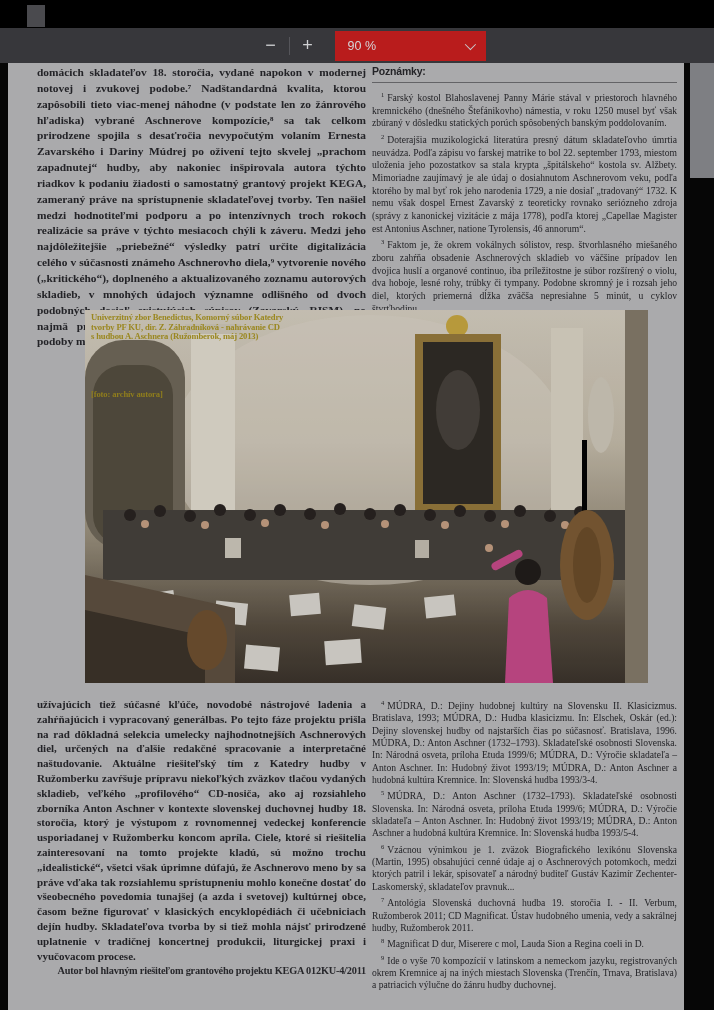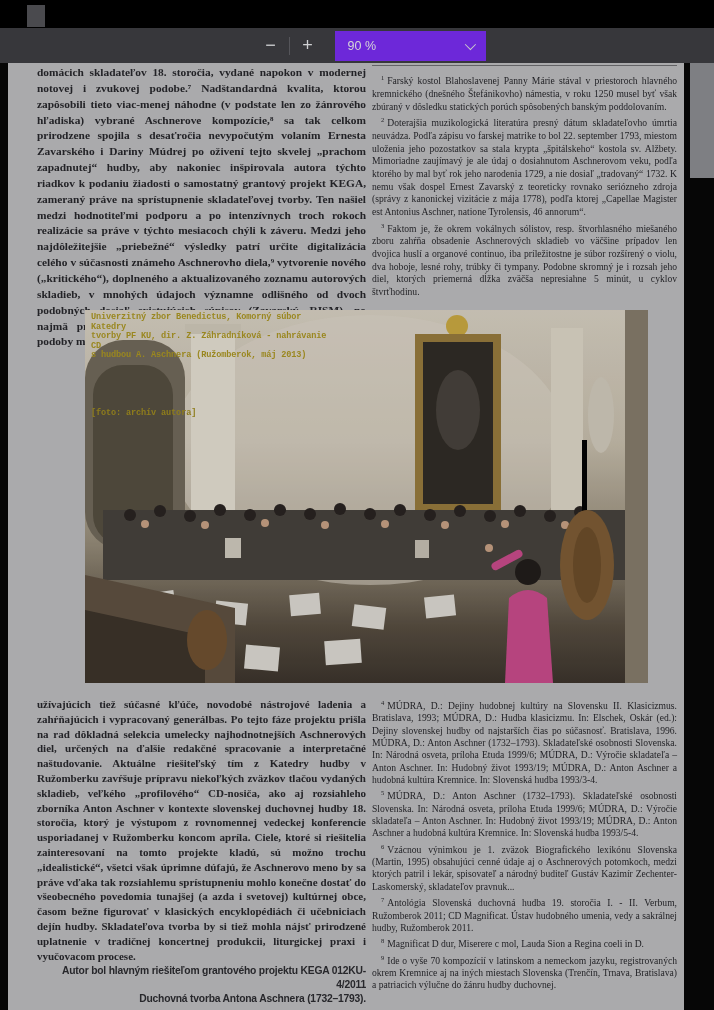--- a/index.html
+++ b/index.html
@@ -11,21 +11,21 @@
   .topstrip { position:absolute; left:0; top:0; width:714px; height:28px; background:#000; }
   .tab-mark { position:absolute; left:27px; top:5px; width:18px; height:22px; background:#4a4a4e; }
   .toolbar { position:absolute; left:0; top:28px; width:714px; height:35px;
              background:#37373b; display:flex; align-items:center; justify-content:center;
              font-family:"Liberation Sans", sans-serif; }
   .tb-group { display:flex; align-items:center; transform:translateX(12px); }
   .tb-btn { width:36px; height:35px; background:transparent; border:0; color:#cfd0d3;
             font-size:18px; line-height:35px; text-align:center; cursor:pointer;
             font-family:"Liberation Sans", sans-serif; }
   .tb-divider { width:1px; height:18px; background:#55555a; }
-  .zoom-select { margin-left:9px; width:151px; height:30px; background:#6d28d9;
+  .zoom-select { margin-left:9px; width:151px; height:30px; background:#b91c1c;
                  display:flex; align-items:center; cursor:pointer; }
   .zoom-label { color:#d5d5d8; font-size:12.5px; padding-left:13px; }
   .chev { margin-left:auto; margin-right:13px; width:8px; height:8px;
           border-right:1.4px solid #c9c9cc; border-bottom:1.4px solid #c9c9cc;
           transform:rotate(45deg) translateY(-2px); }
 
   
   .pdfpage { position:absolute; left:8px; top:63px; width:676px; height:947px;
              background:#aaaaac; color:#232327; }
   .scroll-thumb { position:absolute; right:0; top:63px; width:24px; height:115px;
@@ -38,29 +38,29 @@
   .notes-top      { top:2px; }
   .notes-bottom   { top:634px; line-height:12.3px; }
   .notes-header   { font-family:"Liberation Sans", sans-serif; font-weight:700;
                     font-size:10.5px; letter-spacing:-0.2px; padding-bottom:4px; }
   .notes-rule     { border:0; border-top:1px solid #636366; margin:0 0 6px 0; }
   .note p, .note  { text-align:justify; }
   .note           { text-indent:9px; margin-bottom:1px; }
   .note sup       { font-size:6.5px; vertical-align:super; margin-right:3px; }
 
   .credit { position:absolute; left:29px; top:901px; width:329px; text-align:right;
-            font-family:Liberation Sans, sans-serif; font-weight:700;
+            font-family:Liberation Serif, serif; font-weight:700;
             font-size:10.3px; line-height:14px; letter-spacing:-0.2px; color:#27272b; }
 
   
   .photo { position:absolute; left:77px; top:247px; width:563px; height:373px;
            background:#8d8475; overflow:hidden; }
   .photo svg { position:absolute; left:0; top:0; }
   .caption { position:absolute; left:6px; top:3px; width:240px;
-             font-family:Liberation Mono, monospace; font-weight:700;
+             font-family:Liberation Serif, serif; font-weight:700;
              font-size:8.6px; line-height:9.6px; letter-spacing:-0.15px; color:#9a871f; }
   .caption .cap4 { color:#8f7d1c;margin-top:48px; }
 </style>
 </head>
 <body>
 
 <div class="app">
 
   <div class="topstrip">
     <div class="tab-mark"></div>
@@ -76,20 +76,21 @@
         <span class="chev"></span>
       </div>
     </div>
   </div>
 
   <div class="pdfpage">
 
     <p class="coltext col-left-top">domácich skladateľov 18. storočia, vydané napokon v modernej notovej i zvukovej podobe.⁷ Nadštandardná kvalita, ktorou zapôsobili tieto viac-menej náhodne (v podstate len zo žánrového hľadiska) vybrané Aschnerove kompozície,⁸ sa tak celkom prirodzene spojila s desaťročia nevypočutým volaním Ernesta Zavarského i Dariny Múdrej po oživení tejto skvelej „prachom zapadnutej“ hudby, aby nakoniec inšpirovala autora týchto riadkov k podaniu žiadosti o samostatný grantový projekt KEGA, zameraný práve na sprístupnenie skladateľovej tvorby. Ten našiel medzi hodnotiteľmi podporu a po intenzívnych troch rokoch realizácie sa práve v týchto mesiacoch chýli k záveru. Medzi jeho najdôležitejšie „priebežné“ výsledky patrí určite digitalizácia celého v súčasnosti známeho Aschnerovho diela,⁹ vytvorenie nového („kritického“), doplneného a aktualizovaného zoznamu autorových skladieb, v mnohých údajoch významne odlišného od dvoch podobných dosiaľ existujúcich súpisov (Zavarský, RISM), no najmä prepis kompletného získaného notového materiálu do podoby moderných partitúr, vy-</p>
 
     <div class="coltext notes-block notes-top">
+      <div class="notes-header">Poznámky:</div>
       <hr class="notes-rule">
       <p class="note">
         <sup>1</sup><span>Farský kostol Blahoslavenej Panny Márie stával v priestoroch hlavného kremnického (dnešného Štefánikovho) námestia, v roku 1250 musel byť však zbúraný v dôsledku statických porúch spôsobených banským poddolovaním.</span>
       </p>
       <p class="note">
         <sup>2</sup><span>Doterajšia muzikologická literatúra presný dátum skladateľovho úmrtia neuvádza. Podľa zápisu vo farskej matrike to bol 22. september 1793, miestom uloženia jeho pozostatkov sa stala krypta „špitálskeho“ kostola sv. Alžbety. Mimoriadne zaujímavý je ale údaj o dosiahnutom Aschnerovom veku, podľa ktorého by mal byť rok jeho narodenia 1729, a nie dosiaľ „tradovaný“ 1732. K nemu však dospel Ernest Zavarský z teoreticky rovnako seriózneho zdroja (správy z kanonickej vizitácie z mája 1778), podľa ktorej „Capellae Magister est Antonius Aschner, natione Tyrolensis, 46 annorum“.</span>
       </p>
       <p class="note">
         <sup>3</sup><span>Faktom je, že okrem vokálnych sólistov, resp. štvorhlasného miešaného zboru zahŕňa obsadenie Aschnerových skladieb vo väčšine prípadov len dvojica huslí a organové continuo, iba príležitostne je súbor rozšírený o violu, dva hoboje, lesné rohy, trúbky či tympany. Podobne skromný je i rozsah jeho diel, ktorých priemerná dĺžka zväčša nepresiahne 5 minút, u cyklov štvrťhodinu.</span>
       </p>
@@ -184,21 +185,20 @@
         <div>tvorby PF KU, dir. Z. Záhradníková - nahrávanie CD</div>
         <div>s hudbou A. Aschnera (Ružomberok, máj 2013)</div>
         <div class="cap4">[foto: archív autora]</div>
       </div>
     </div>
 
     <p class="coltext col-left-bot">užívajúcich tiež súčasné kľúče, novodobé nástrojové ladenia a zahŕňajúcich i vypracovaný generálbas. Po tejto fáze projektu prišla na rad dôkladná selekcia umelecky najhodnotnejších Aschnerových diel, určených na ďalšie redakčné spracovanie a interpretačné naštudovanie. Aktuálne riešiteľský tím z Katedry hudby v Ružomberku zavŕšuje prípravu niekoľkých zväzkov tlačou vydaných skladieb, veľkého „profilového“ CD-nosiča, ako aj rozsiahleho zborníka Anton Aschner v kontexte slovenskej duchovnej hudby 18. storočia, ktorý je výstupom z rovnomennej vedeckej konferencie usporiadanej v Ružomberku koncom apríla. Ciele, ktoré si riešitelia zainteresovaní na tomto projekte kladú, sú možno trochu „idealistické“, všetci však úprimne dúfajú, že Aschnerovo meno by sa práve vďaka tak rozsiahlemu sprístupneniu mohlo konečne dostať do všeobecného povedomia tunajšej (a azda i svetovej) kultúrnej obce, časom bežne figurovať v klasických encyklopédiách či učebniciach dejín hudby. Skladateľova tvorba by si tiež mohla nájsť prirodzené uplatnenie v tradičnej koncertnej produkcii, liturgickej praxi i vyučovacom procese.</p>
 
     <div class="credit">
       <div>Autor bol hlavným riešiteľom grantového projektu KEGA 012KU-4/2011</div>
-      <div>Duchovná tvorba Antona Aschnera (1732–1793).</div>
     </div>
 
     <div class="coltext notes-block notes-bottom">
       <p class="note">
         <sup>4</sup><span>MÚDRA, D.: Dejiny hudobnej kultúry na Slovensku II. Klasicizmus. Bratislava, 1993; MÚDRA, D.: Hudba klasicizmu. In: Elschek, Oskár (ed.): Dejiny slovenskej hudby od najstarších čias po súčasnosť. Bratislava, 1996. MÚDRA, D.: Anton Aschner (1732–1793). Skladateľské osobnosti Slovenska. In: Národná osveta, príloha Etuda 1999/6; MÚDRA, D.: Výročie skladateľa – Anton Aschner. In: Hudobný život 1993/19; MÚDRA, D.: Anton Aschner a hudobná kultúra Kremnice. In: Slovenská hudba 1993/3-4.</span>
       </p>
       <p class="note">
         <sup>5</sup><span>MÚDRA, D.: Anton Aschner (1732–1793). Skladateľské osobnosti Slovenska. In: Národná osveta, príloha Etuda 1999/6; MÚDRA, D.: Výročie skladateľa – Anton Aschner. In: Hudobný život 1993/19; MÚDRA, D.: Anton Aschner a hudobná kultúra Kremnice. In: Slovenská hudba 1993/5-4.</span>
       </p>
       <p class="note">

